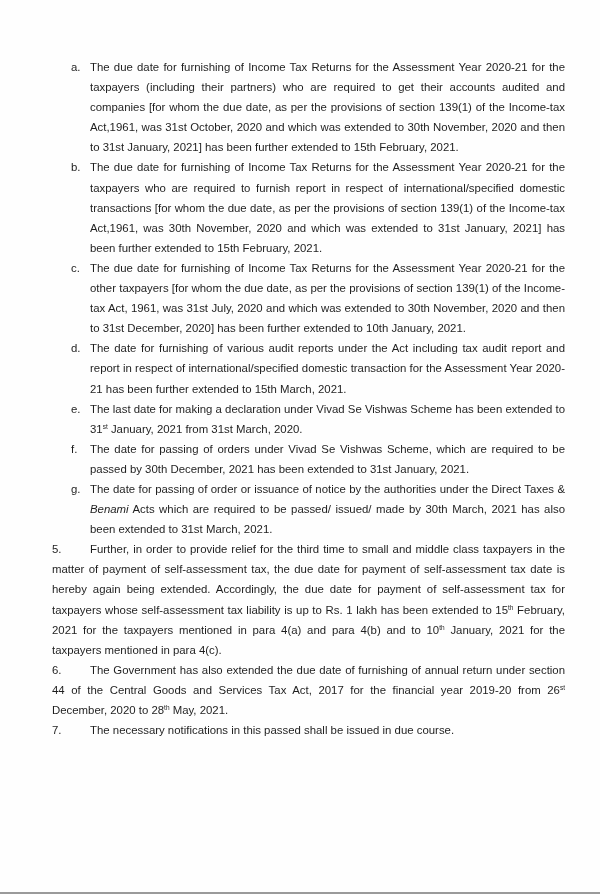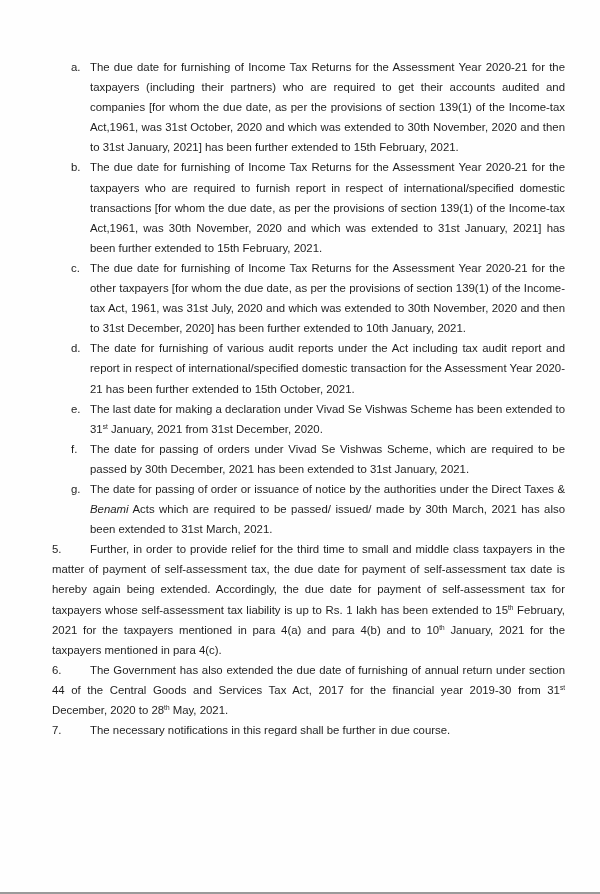--- a/index.html
+++ b/index.html
@@ -39,37 +39,37 @@
       <li class="sub-item">
         <span class="sub-label">b.</span>
         <span class="sub-text">The due date for furnishing of Income Tax Returns for the Assessment Year 2020-21 for the taxpayers who are required to furnish report in respect of international/specified domestic transactions [for whom the due date, as per the provisions of section 139(1) of the Income-tax Act,1961, was 30th November, 2020 and which was extended to 31st January, 2021] has been further extended to 15th February, 2021.</span>
       </li>
       <li class="sub-item">
         <span class="sub-label">c.</span>
         <span class="sub-text">The due date for furnishing of Income Tax Returns for the Assessment Year 2020-21 for the other taxpayers [for whom the due date, as per the provisions of section 139(1) of the Income-tax Act, 1961, was 31st July, 2020 and which was extended to 30th November, 2020 and then to 31st December, 2020] has been further extended to 10th January, 2021.</span>
       </li>
       <li class="sub-item">
         <span class="sub-label">d.</span>
-        <span class="sub-text">The date for furnishing of various audit reports under the Act including tax audit report and report in respect of international/specified domestic transaction for the Assessment Year 2020-21 has been further extended to 15th October, 2021.</span>
+        <span class="sub-text">The date for furnishing of various audit reports under the Act including tax audit report and report in respect of international/specified domestic transaction for the Assessment Year 2020-21 has been further extended to 15th March, 2021.</span>
       </li>
       <li class="sub-item">
         <span class="sub-label">e.</span>
-        <span class="sub-text"><span>The last date for making a declaration under Vivad Se Vishwas Scheme has been extended to 31</span><sup>st</sup><span> January, 2021 from 31st December, 2020.</span></span>
+        <span class="sub-text"><span>The last date for making a declaration under Vivad Se Vishwas Scheme has been extended to 31</span><sup>st</sup><span> January, 2021 from 31st March, 2020.</span></span>
       </li>
       <li class="sub-item">
         <span class="sub-label">f.</span>
         <span class="sub-text">The date for passing of orders under Vivad Se Vishwas Scheme, which are required to be passed by 30th December, 2021 has been extended to 31st January, 2021.</span>
       </li>
       <li class="sub-item">
         <span class="sub-label">g.</span>
         <span class="sub-text"><span>The date for passing of order or issuance of notice by the authorities under the Direct Taxes &amp; </span><em>Benami</em><span> Acts which are required to be passed/ issued/ made by 30th March, 2021 has also been extended to 31st March, 2021.</span></span>
       </li>
     </ul>
 
     <p class="para"><span class="para-num">5.</span><span>Further, in order to provide relief for the third time to small and middle class taxpayers in the matter of payment of self-assessment tax, the due date for payment of self-assessment tax date is hereby again being extended. Accordingly, the due date for payment of self-assessment tax for taxpayers whose self-assessment tax liability is up to Rs. 1 lakh has been extended to 15</span><sup>th</sup><span> February, 2021 for the taxpayers mentioned in para 4(a) and para 4(b) and to 10</span><sup>th</sup><span> January, 2021 for the taxpayers mentioned in para 4(c).</span></p>
 
-    <p class="para"><span class="para-num">6.</span><span>The Government has also extended the due date of furnishing of annual return under section 44 of the Central Goods and Services Tax Act, 2017 for the financial year 2019-30 from 31</span><sup>st</sup><span> December, 2020 to 28</span><sup>th</sup><span> May, 2021.</span></p>
+    <p class="para"><span class="para-num">6.</span><span>The Government has also extended the due date of furnishing of annual return under section 44 of the Central Goods and Services Tax Act, 2017 for the financial year 2019-20 from 26</span><sup>st</sup><span> December, 2020 to 28</span><sup>th</sup><span> May, 2021.</span></p>
 
-    <p class="para"><span class="para-num">7.</span><span>The necessary notifications in this regard shall be further in due course.</span></p>
+    <p class="para"><span class="para-num">7.</span><span>The necessary notifications in this passed shall be issued in due course.</span></p>
 
   </div>
 </div>
 <div class="bottom-rule"></div>
 
 </body></html>

